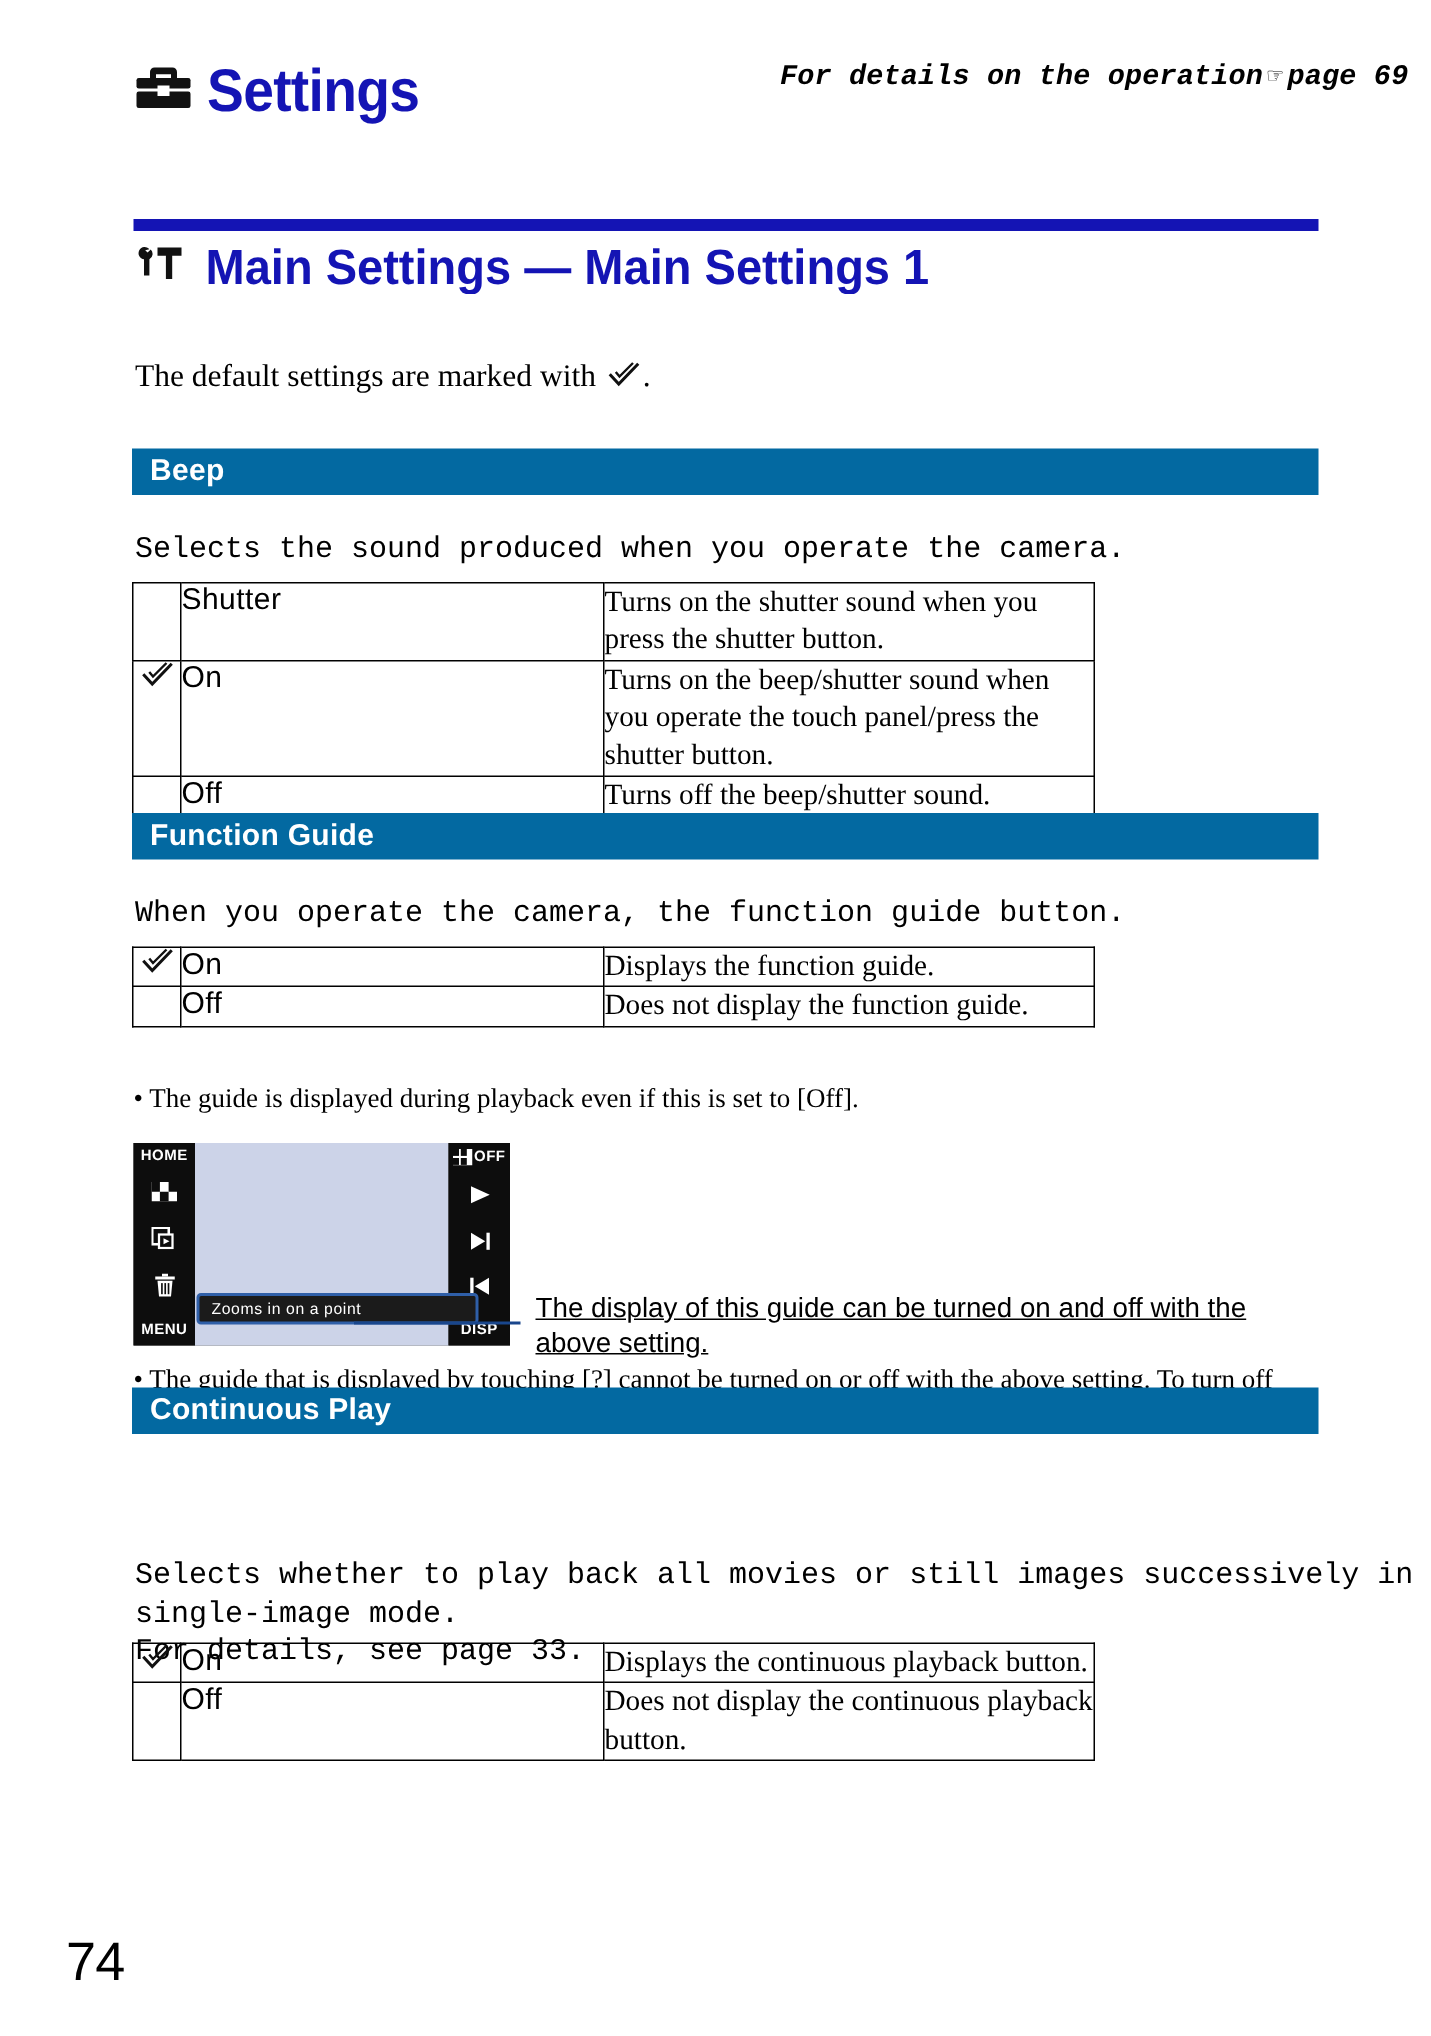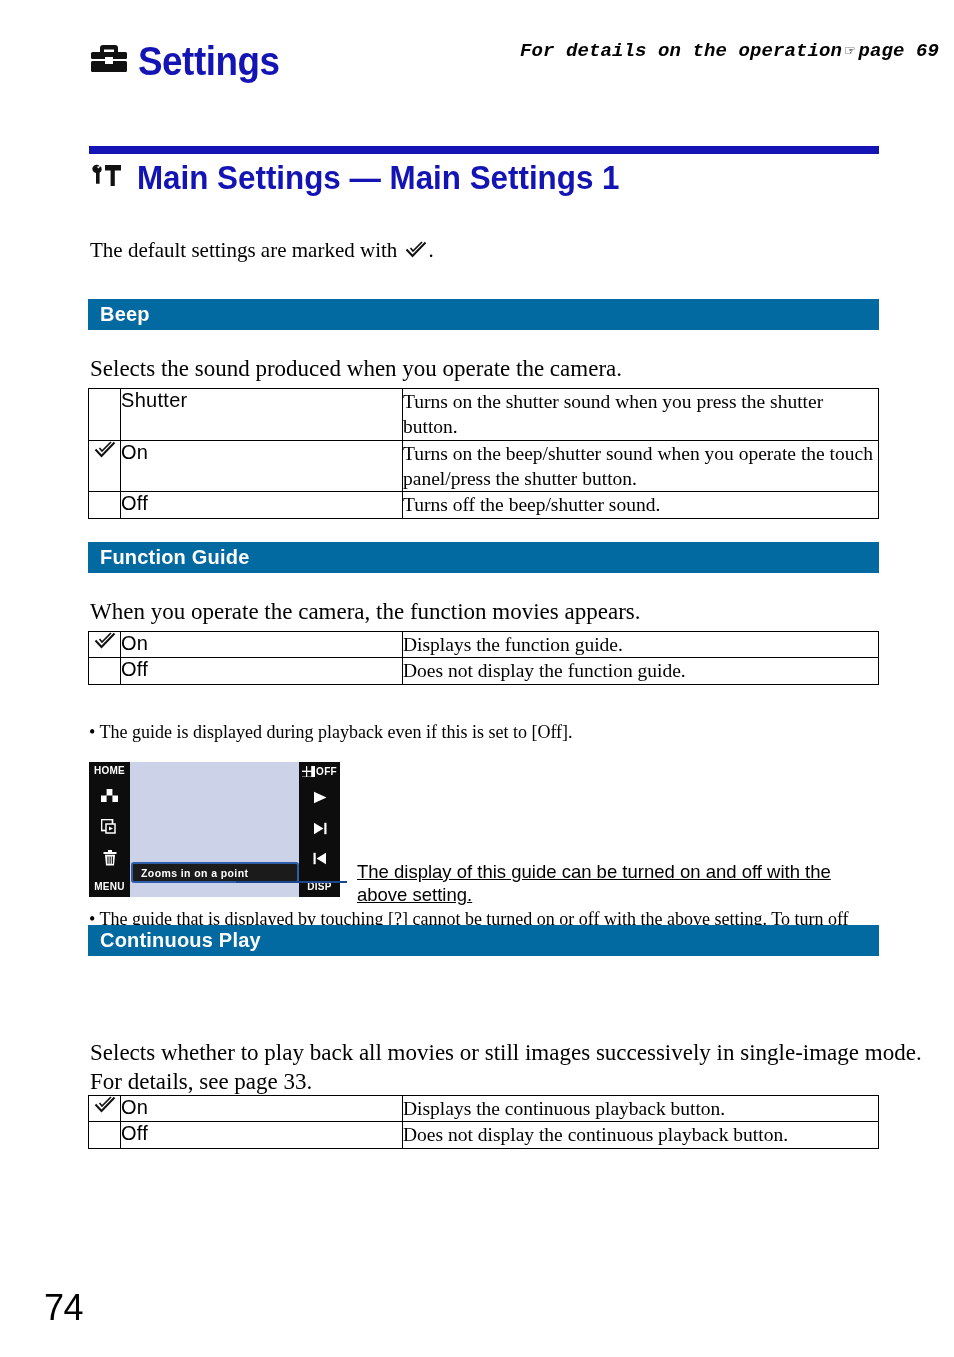--- a/index.html
+++ b/index.html
@@ -101,30 +101,31 @@
     font-size: 20px;
     display: flex;
     align-items: center;
     padding-left: 12px;
     letter-spacing: 0.2px;
   }
 
   .para {
     position: absolute;
     left: 90px;
-    font-size: 23px;
+    font-size: 20px;
     line-height: 1.28;
     white-space: pre-line;
+    font-family: Liberation Mono, monospace;
   }
 
   
   .opt-table {
     position: absolute;
     left: 88px;
-    width: 791px;
+    width: 642px;
     border-collapse: collapse;
     table-layout: fixed;
   }
   .opt-table td {
     border: 1.5px solid #000000;
     vertical-align: top;
     padding: 0;
   }
   .col-check { width: 32px; }
   .col-label { width: 282px; }
@@ -188,27 +189,27 @@
     font-family: "Liberation Sans Narrow", "Liberation Sans", sans-serif;
     font-weight: bold;
     font-size: 10px;
     letter-spacing: 0.3px;
     line-height: 1;
   }
   .cam-icon { display: block; }
   .cam-tooltip {
     position: absolute;
     left: 42px; bottom: 14px;
-    width: 168px; height: 21px;
+    width: 188px; height: 21px;
     background: #1b1b1b;
     border: 2px solid #2f5fa8;
     border-radius: 3px;
     color: #ffffff;
     font-family: "Liberation Sans Narrow", "Liberation Sans", sans-serif;
-    font-weight: bold;
+    font-weight: normal;
     font-size: 10.5px;
     display: flex;
     align-items: center;
     padding-left: 8px;
     letter-spacing: 0.4px;
   }
   .callout-line {
     position: absolute;
     left: 236px; top: 881px;
     width: 111px; height: 2px;
@@ -297,21 +298,21 @@
     </tr>
     <tr>
       <td class="col-check cell-check"></td>
       <td class="col-label cell-label">Off</td>
       <td class="cell-desc">Turns off the beep/shutter sound.</td>
     </tr>
   </tbody>
 </table>
 
 <div class="section-bar" style="top:542px">Function Guide</div>
-<div class="para" style="top:597px">When you operate the camera, the function movies appears.</div>
+<div class="para" style="top:597px">When you operate the camera, the function guide button.</div>
 
 <table class="opt-table" style="top:631px">
   <tbody>
     <tr>
       <td class="col-check cell-check">
         <svg width="22" height="18" viewBox="0 0 22 18" aria-hidden="true">
           <path d="M1.5 8.5 L7.5 15 L20.5 1.5" fill="none" stroke="#111111" stroke-width="2"></path>
           <path d="M5.5 7.0 L8.0 10.0 L17.0 1.0" fill="none" stroke="#111111" stroke-width="1.6"></path>
         </svg>
       </td>

